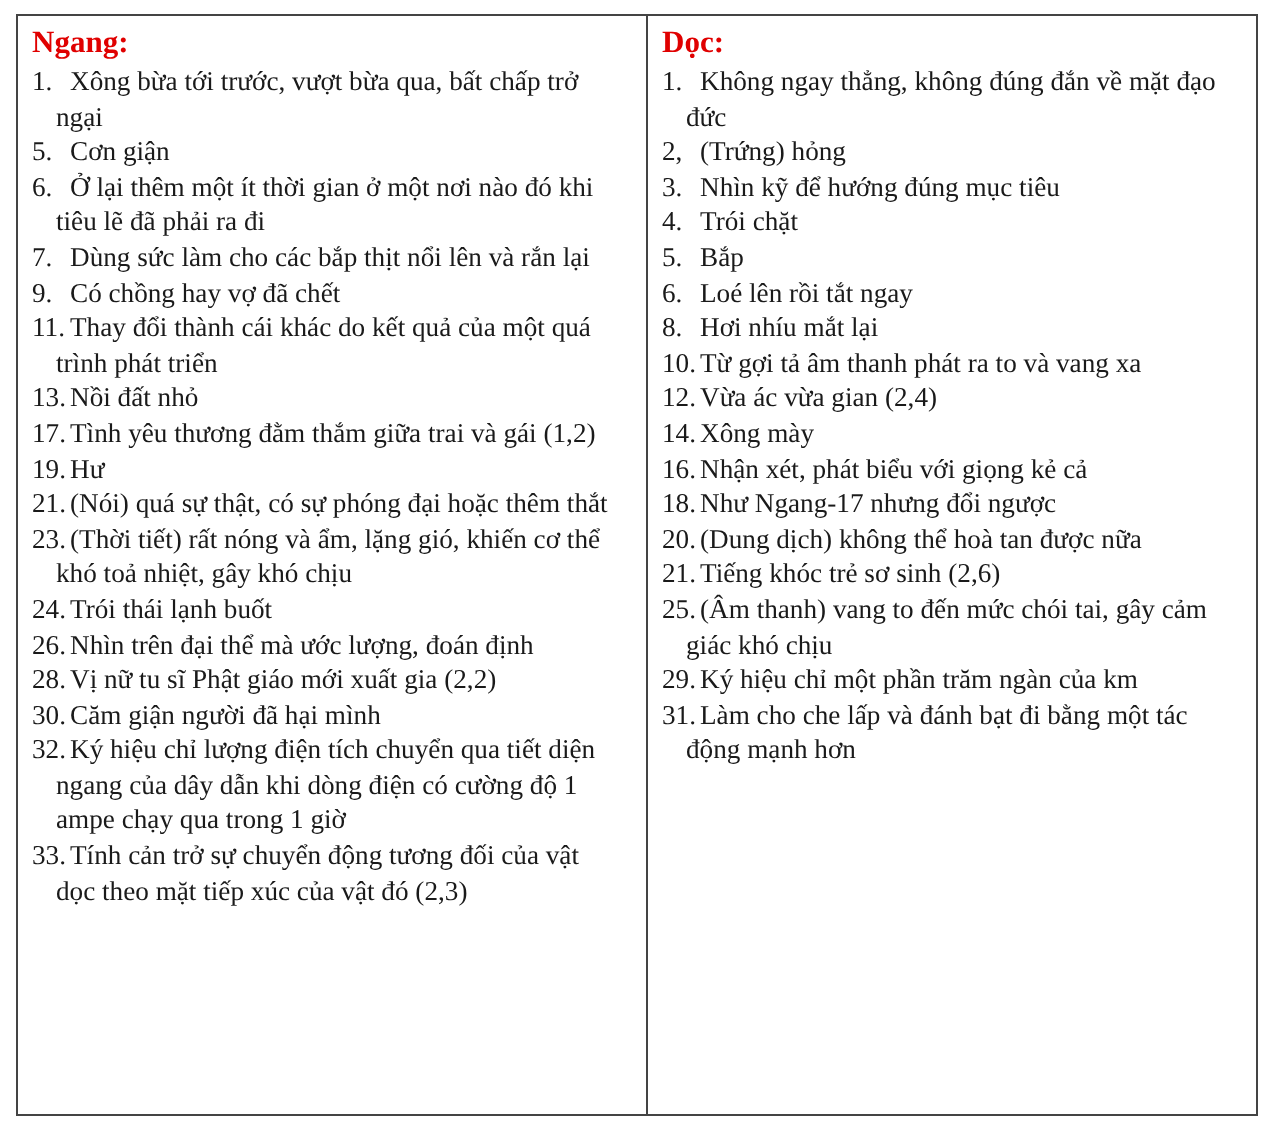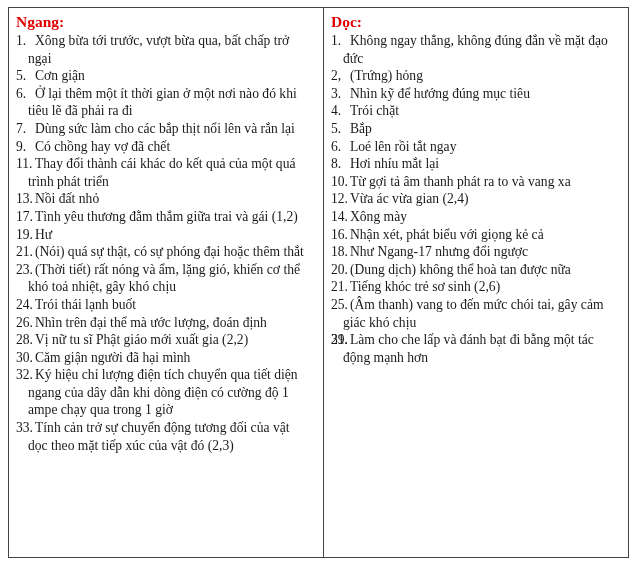--- a/index.html
+++ b/index.html
@@ -97,17 +97,17 @@
         <div class="clue"><span class="clue-num">6.</span><span class="clue-text">Loé lên rồi tắt ngay</span></div>
         <div class="clue"><span class="clue-num">8.</span><span class="clue-text">Hơi nhíu mắt lại</span></div>
         <div class="clue"><span class="clue-num">10.</span><span class="clue-text">Từ gợi tả âm thanh phát ra to và vang xa</span></div>
         <div class="clue"><span class="clue-num">12.</span><span class="clue-text">Vừa ác vừa gian (2,4)</span></div>
         <div class="clue"><span class="clue-num">14.</span><span class="clue-text">Xông mày</span></div>
         <div class="clue"><span class="clue-num">16.</span><span class="clue-text">Nhận xét, phát biểu với giọng kẻ cả</span></div>
         <div class="clue"><span class="clue-num">18.</span><span class="clue-text">Như Ngang-17 nhưng đổi ngược</span></div>
         <div class="clue"><span class="clue-num">20.</span><span class="clue-text">(Dung dịch) không thể hoà tan được nữa</span></div>
         <div class="clue"><span class="clue-num">21.</span><span class="clue-text">Tiếng khóc trẻ sơ sinh (2,6)</span></div>
         <div class="clue"><span class="clue-num">25.</span><span class="clue-text">(Âm thanh) vang to đến mức chói tai, gây cảm giác khó chịu</span></div>
-        <div class="clue"><span class="clue-num">29.</span></div>
+        <div class="clue"><span class="clue-num">29.</span><span class="clue-text">Ký hiệu chỉ một phần trăm ngàn của km</span></div>
         <div class="clue"><span class="clue-num">31.</span><span class="clue-text">Làm cho che lấp và đánh bạt đi bằng một tác động mạnh hơn</span></div>
       </div>
   </div>
 </div>
 
 </body></html>

